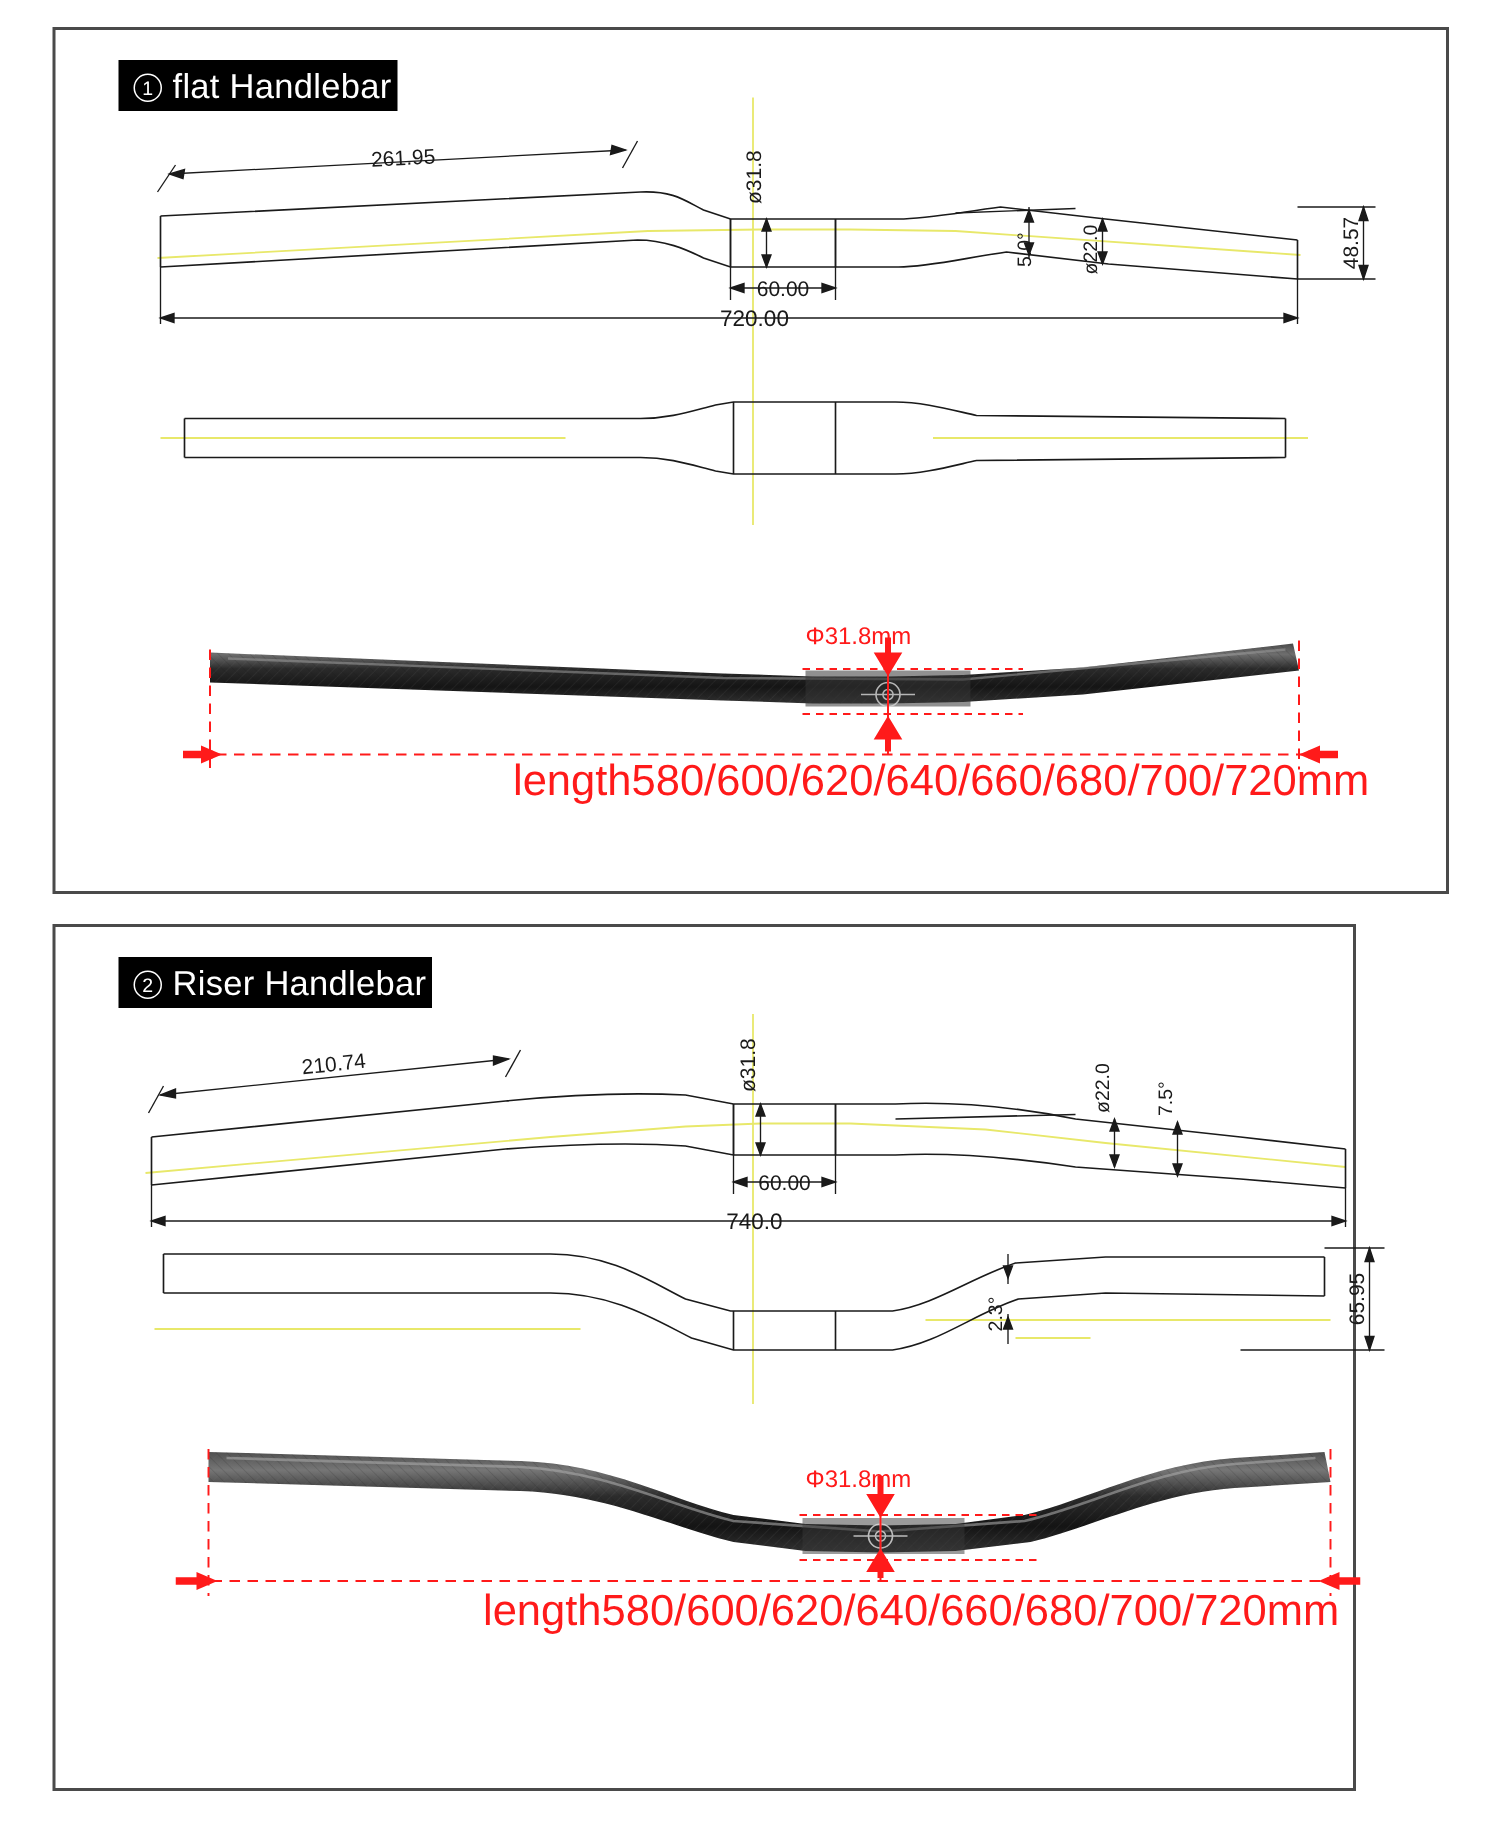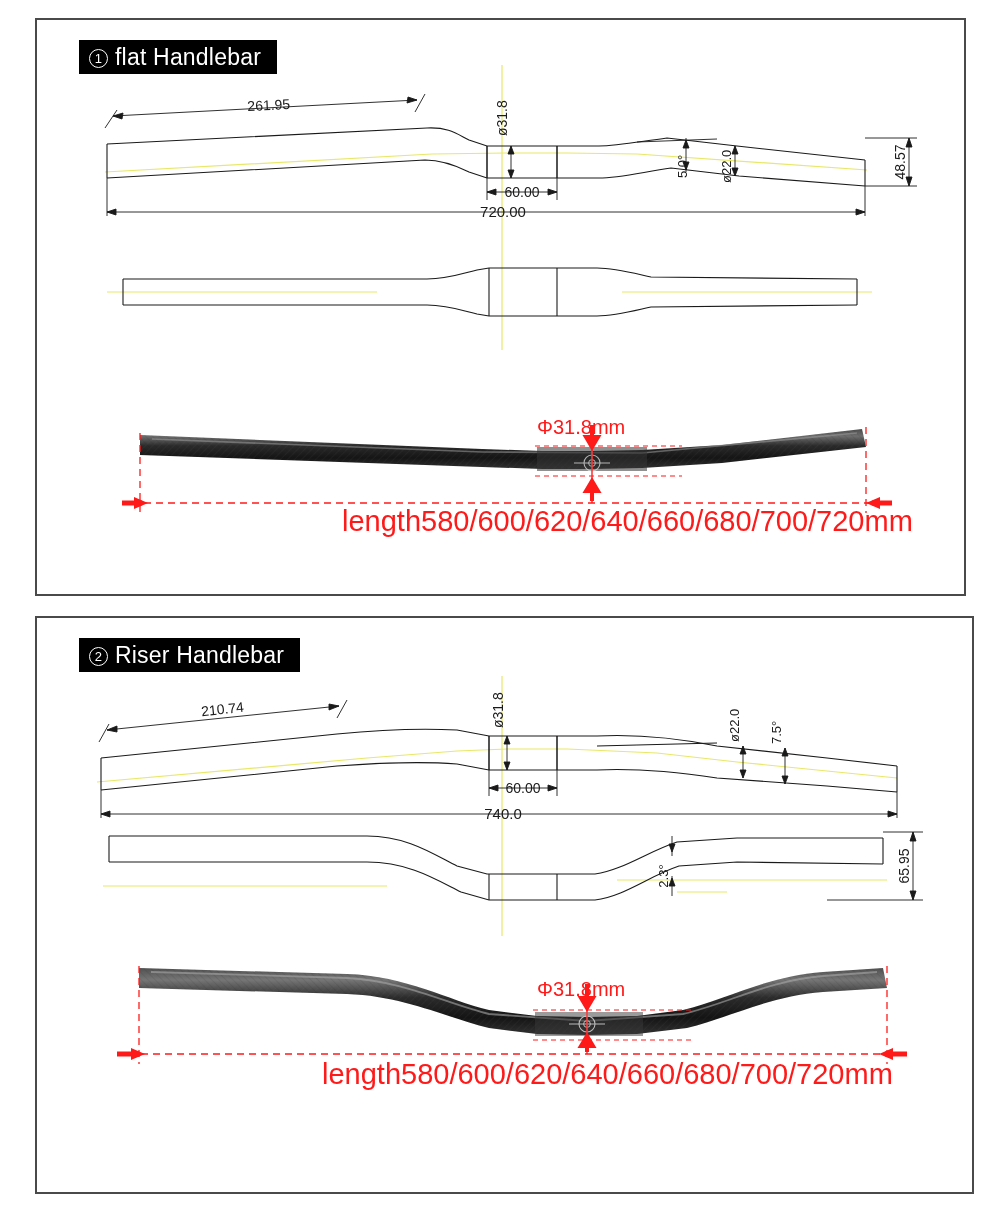--- a/index.html
+++ b/index.html
@@ -11,30 +11,30 @@
     overflow: hidden;
   }
   .page { position: relative; width: 1000px; height: 1217px; background:#fff; }
 
   .panel {
     position: absolute;
     border: 2px solid #4a4a4a;
     background: #ffffff;
   }
   #panel-flat  { left: 35px;  top: 18px;  width: 931px; height: 578px; }
-  #panel-riser { left: 35px;  top: 616px; width: 939px; height: 578px; }
+  #panel-riser { left: 35px;  top: 616px; width: 869px; height: 578px; }
 
   .badge {
     position: absolute;
     background: #000000;
     color: #ffffff;
     font-size: 23px;
     line-height: 34px;
     height: 34px;
-    padding: 0 16px 0 10px;
+    padding: 0 4px 0 10px;
     white-space: nowrap;
     letter-spacing: .2px;
     font-family: "Liberation Sans", sans-serif;
   }
   .badge .num {
     display: inline-block;
     width: 19px; height: 19px;
     border: 1.4px solid #ffffff;
     border-radius: 50%;
     font-size: 13px;
@@ -52,21 +52,21 @@
   .photo-wrap { position: absolute; }
 
   
   .red-text {
     position: absolute;
     color: #ff1a1a;
     font-family: "Liberation Sans", sans-serif;
     white-space: nowrap;
   }
   .len-text { font-size: 29px; }
-  .dia-text { font-size: 20px; }
+  .dia-text { font-size: 16px; }
 
   svg text { font-family: "Liberation Sans", sans-serif; }
 </style>
 </head>
 <body>
 
 <div class="page">
 
   <div class="panel" id="panel-flat">
 

